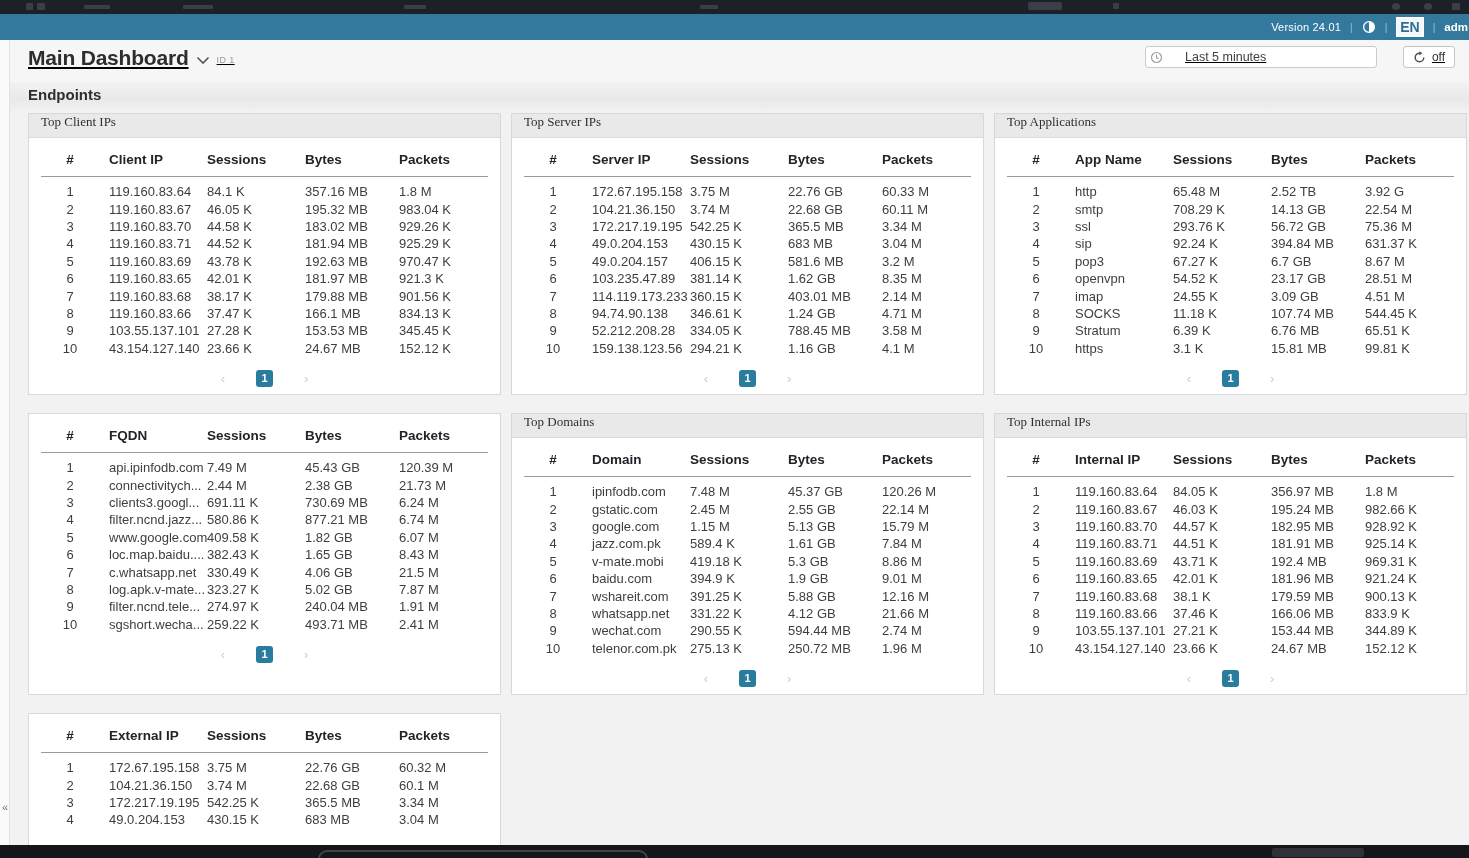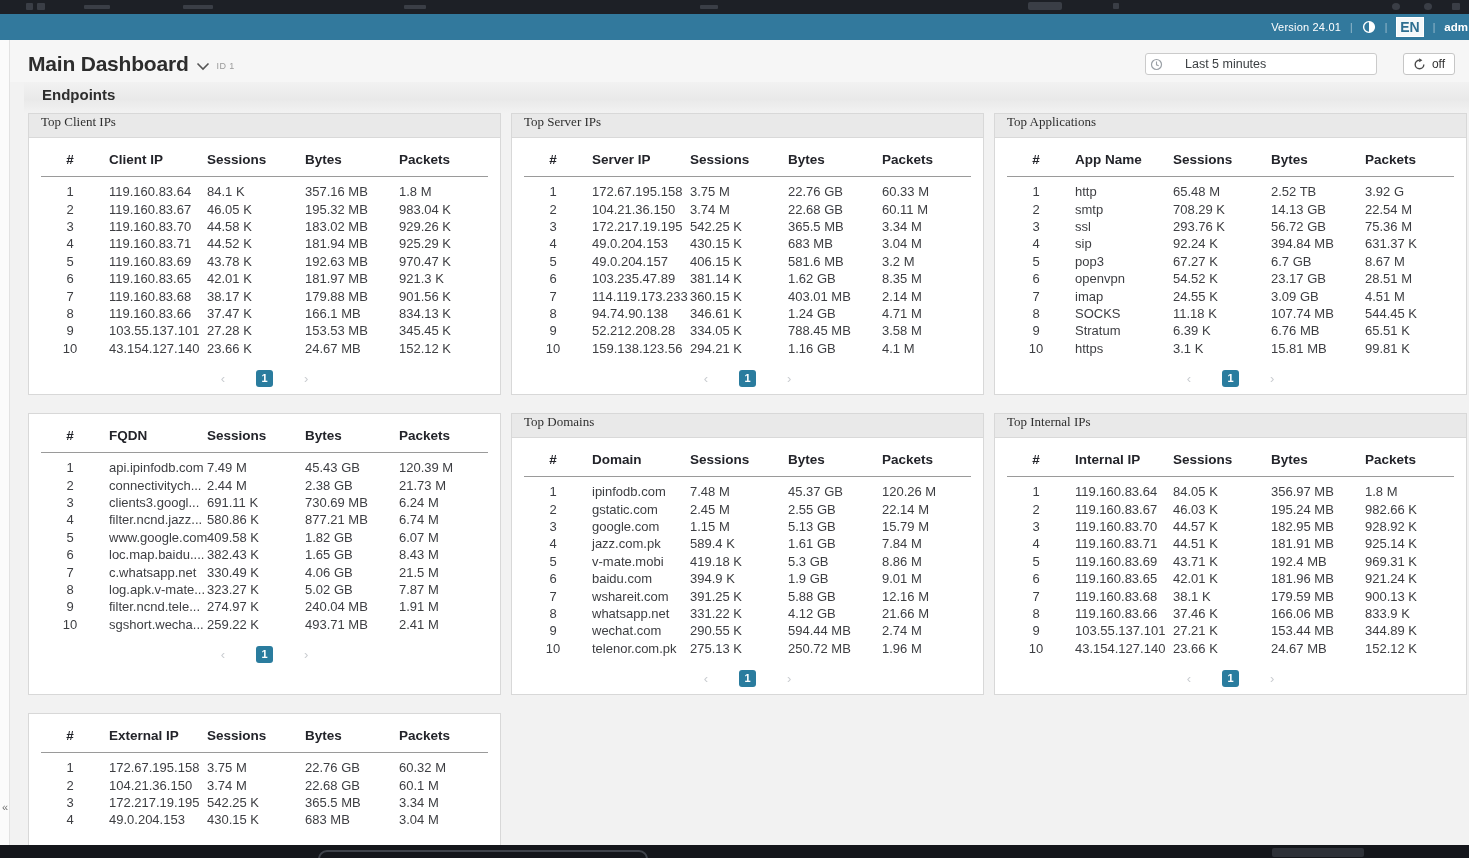--- a/index.html
+++ b/index.html
@@ -42,43 +42,43 @@
   }
   .collapse-toggle {
     position: absolute; left: 0; top: 762px; width: 10px;
     color: #6f6f6f; font-size: 11px; line-height: 11px; text-align: center; cursor: pointer;
   }
 
   
   .page-head {
     position: absolute; top: 40px; left: 10px; right: 0; height: 42px;
     background: #f6f6f6;
-    display: flex; align-items: center; justify-content: space-between;
-    padding: 6px 14px 0 18px; z-index: 4;
+    display: flex; align-items: flex-start; justify-content: space-between;
+    padding: 6px 14px 0 18px; z-index: 4; text-decoration: underline;
   }
   .title-group { display: flex; align-items: center; gap: 7px; }
   .page-title { font-size: 21px; font-weight: 700; color: #2d2d2d; letter-spacing: -.2px; }
   .title-caret { display: inline-flex; margin-top: 4px; cursor: pointer; }
   .dash-id { font-size: 9px; color: #9b9b9b; letter-spacing: .4px; margin-top: 3px; }
   .head-controls { display: flex; align-items: center; gap: 26px; }
   .time-range {
     width: 232px; height: 22px; background: #fff; border: 1px solid #cbcbcb;
     border-radius: 3px; display: flex; align-items: center; gap: 3px;
     padding-left: 4px; cursor: pointer;
   }
   .time-range-label { font-size: 12.5px; color: #3c4043; margin-left: 19px; }
   .refresh-btn {
     width: 52px; height: 22px; background: #fff; border: 1px solid #c6c6c6;
     border-radius: 3px; display: flex; align-items: center; justify-content: center;
     gap: 6px; cursor: pointer;
   }
   .refresh-state { font-size: 12px; color: #333; }
 
   .section-strip {
-    position: absolute; top: 82px; left: 24px; right: 0; height: 31px;
+    position: absolute; top: 82px; left: 10px; right: 0; height: 31px;
     background: linear-gradient(#f2f2f2, #e9e9e9 55%, #f2f2f2); z-index: 3;
   }
   .section-label { font-size: 15px; font-weight: 700; color: #2e2e2e; padding: 4px 0 0 18px; }
 
   
   .panels-grid {
     position: absolute; top: 113px; left: 28px;
     display: grid; grid-template-columns: repeat(3, 473px);
     grid-auto-rows: 282px; gap: 18px 10px; z-index: 2;
   }

